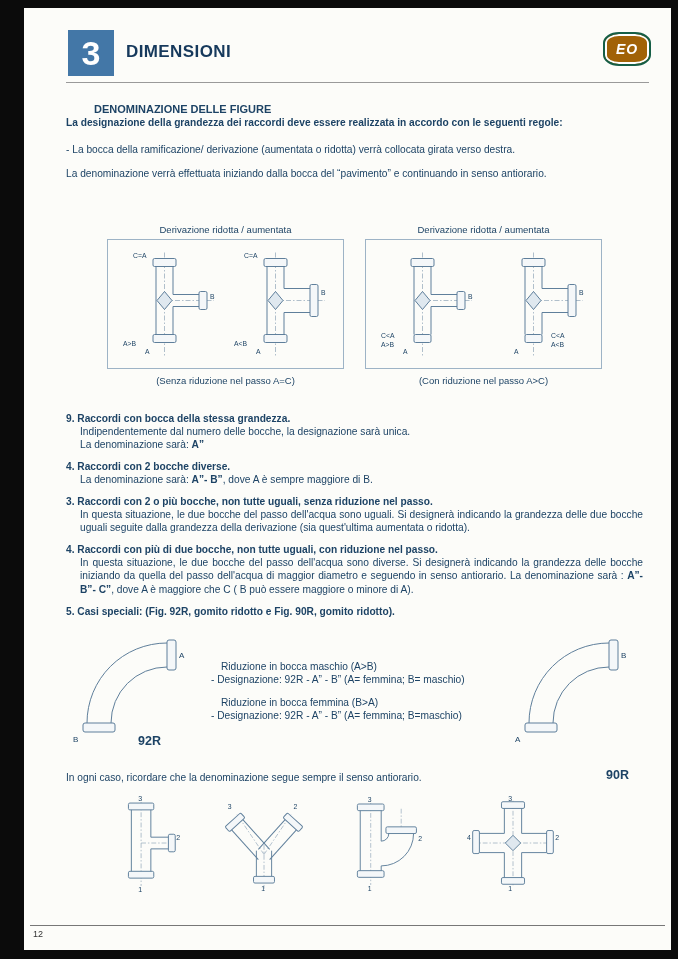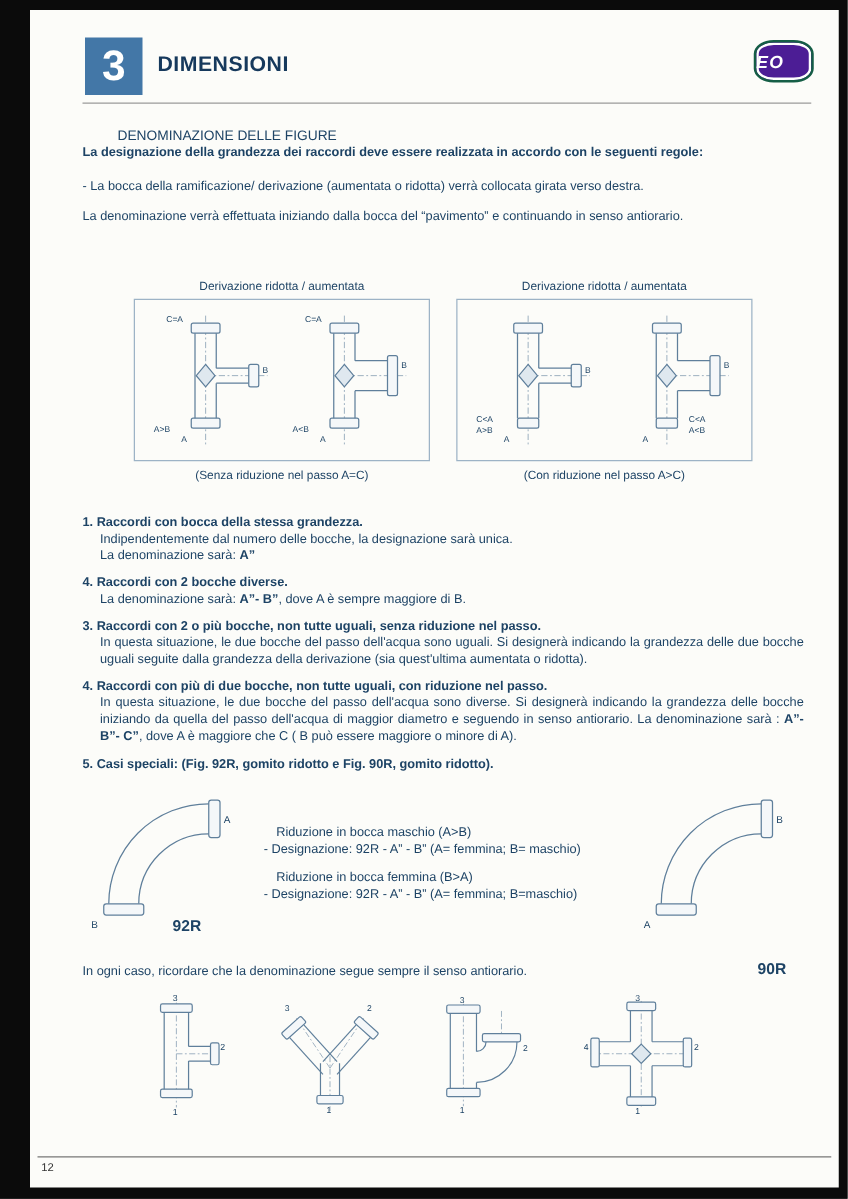--- a/index.html
+++ b/index.html
@@ -3,28 +3,28 @@
 <meta charset="utf-8">
 <style>
   html,body{margin:0;padding:0;background:#333;}
   .frame{position:relative;width:678px;height:959px;background:#0b0b0b;font-family:"Liberation Sans",sans-serif;overflow:hidden;}
   .page{position:absolute;left:24px;top:8px;width:647px;height:942px;background:#fcfcf9;color:#1d4365;overflow:hidden;}
 
   
   .num-box{position:absolute;left:44px;top:22px;width:46px;height:46px;background:#4377a7;color:#fff;
            display:flex;align-items:center;justify-content:center;font-size:34px;font-weight:bold;}
   .page-title{position:absolute;left:102px;top:34px;font-size:17px;font-weight:bold;color:#16395c;letter-spacing:.4px;}
-  .logo{position:absolute;top:24px;right:20px;width:44px;height:30px;background:#4c1d95;border:2px solid #155e46;
-        border-radius:16px/11px;box-shadow:inset 0 0 0 2px #fff;display:flex;align-items:center;}
+  .logo{position:absolute;top:24px;right:20px;width:44px;height:30px;background:#a16207;border:2px solid #155e46;
+        border-radius:16px/11px;box-shadow:inset 0 0 0 2px #fff;display:flex;align-items:center;justify-content:center;}
   .logo-inner{color:#fff;font-weight:bold;font-style:italic;font-size:14px;letter-spacing:1px;}
   .header-rule{position:absolute;left:42px;right:22px;top:74px;border-top:1px solid #9a9a9a;}
 
   
   .intro{position:absolute;left:42px;right:28px;top:94px;font-size:10.2px;line-height:1.3;}
-  .section-heading{font-size:11px;font-weight:normal;margin:0 0 16px 0;padding-left:28px;}
+  .section-heading{font-size:11px;font-weight:bold;margin:0 0 16px 0;padding-left:28px;}
   .intro p{margin:0;}
   .rule-intro{font-weight:bold;margin:0 0 13px 0 !important;}
   .bullet{margin:0 0 2px 0 !important;}
   .note{margin-top:11px !important;}
 
   
   .diagrams{position:absolute;left:42px;right:28px;top:216px;display:flex;justify-content:center;gap:21px;}
   .fig-group{text-align:center;}
   .fig-title{font-size:9.5px;margin-bottom:4px;}
   .fig-box{border:1px solid #9db3c6;width:235px;height:128px;display:flex;align-items:center;justify-content:space-evenly;background:#fcfcf9;}
@@ -192,21 +192,21 @@
             <text x="62" y="89">C&lt;A</text>
             <text x="62" y="98">A&lt;B</text>
           </svg>
         </div>
         <div class="fig-caption">(Con riduzione nel passo A&gt;C)</div>
       </div>
     </div>
 
     <div class="rules">
       <div class="rule">
-        <p class="rule-title">1. Raccordi con bocca della stessa grandezza.</p>
+        <p class="rule-title">9. Raccordi con bocca della stessa grandezza.</p>
         <p class="rule-body">Indipendentemente dal numero delle bocche, la designazione sarà unica.</p>
         <p class="rule-body"><span>La denominazione sarà: </span><span class="b">A”</span></p>
       </div>
       <div class="rule">
         <p class="rule-title">4. Raccordi con 2 bocche diverse.</p>
         <p class="rule-body"><span>La denominazione sarà: </span><span class="b">A”- B”</span><span>, dove A è sempre maggiore di B.</span></p>
       </div>
       <div class="rule">
         <p class="rule-title">3. Raccordi con 2 o più bocche, non tutte uguali, senza riduzione nel passo.</p>
         <p class="rule-body just">In questa situazione, le due bocche del passo dell'acqua sono uguali. Si designerà indicando la grandezza delle due bocche uguali seguite dalla grandezza della derivazione (sia quest'ultima aumentata o ridotta).</p>

